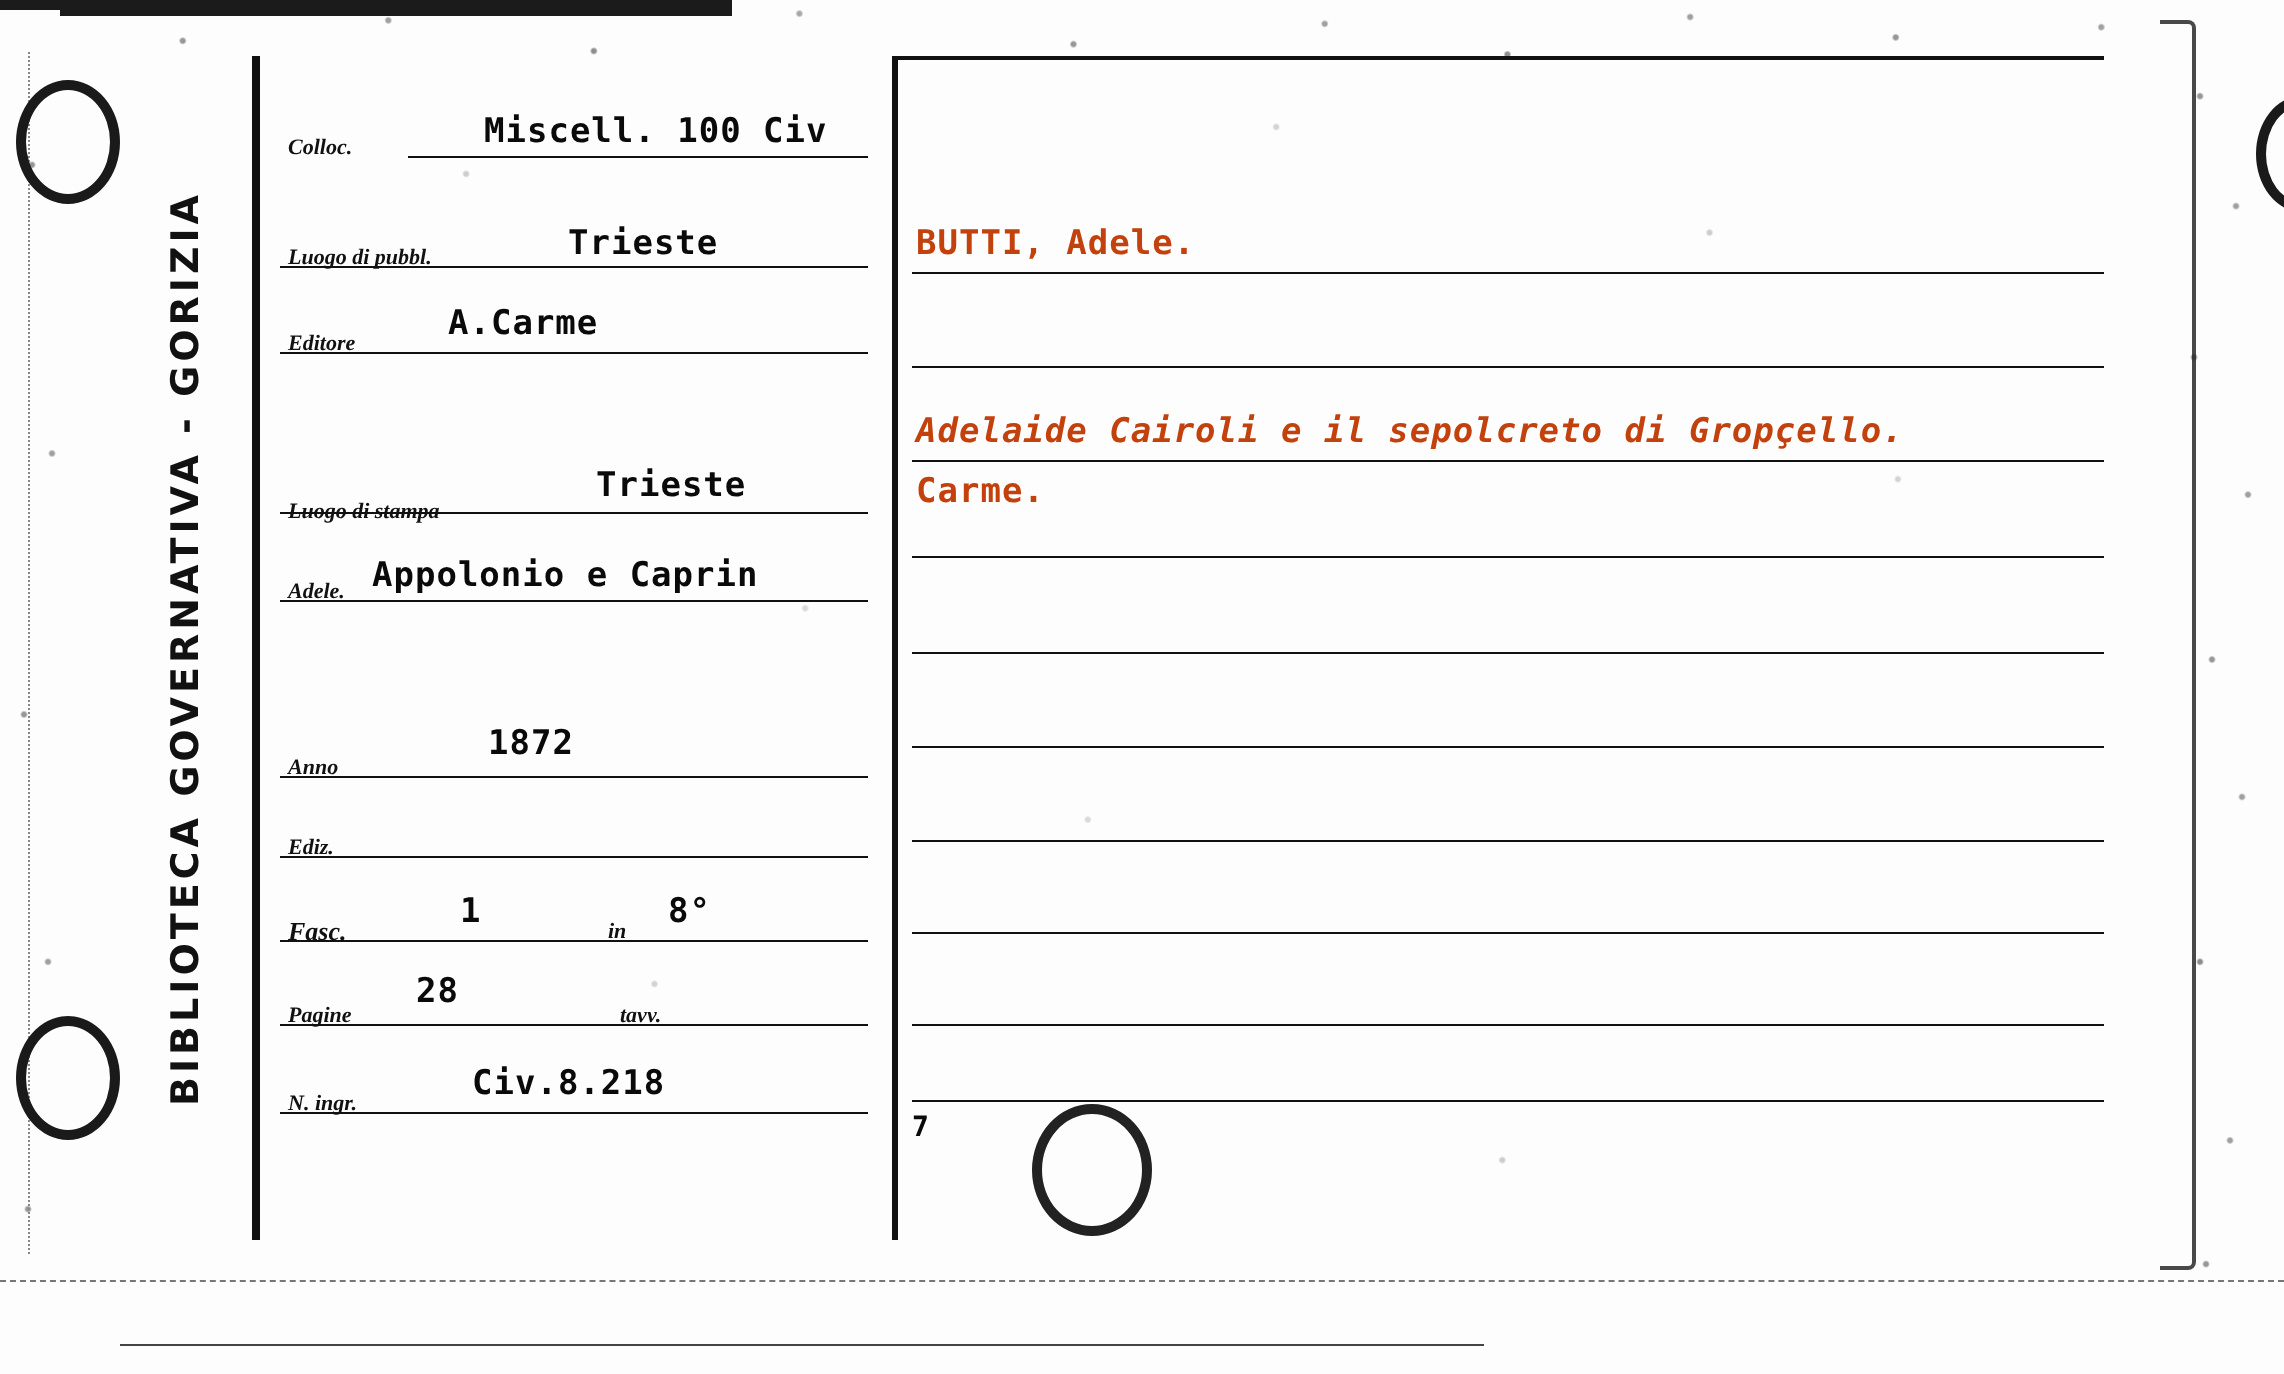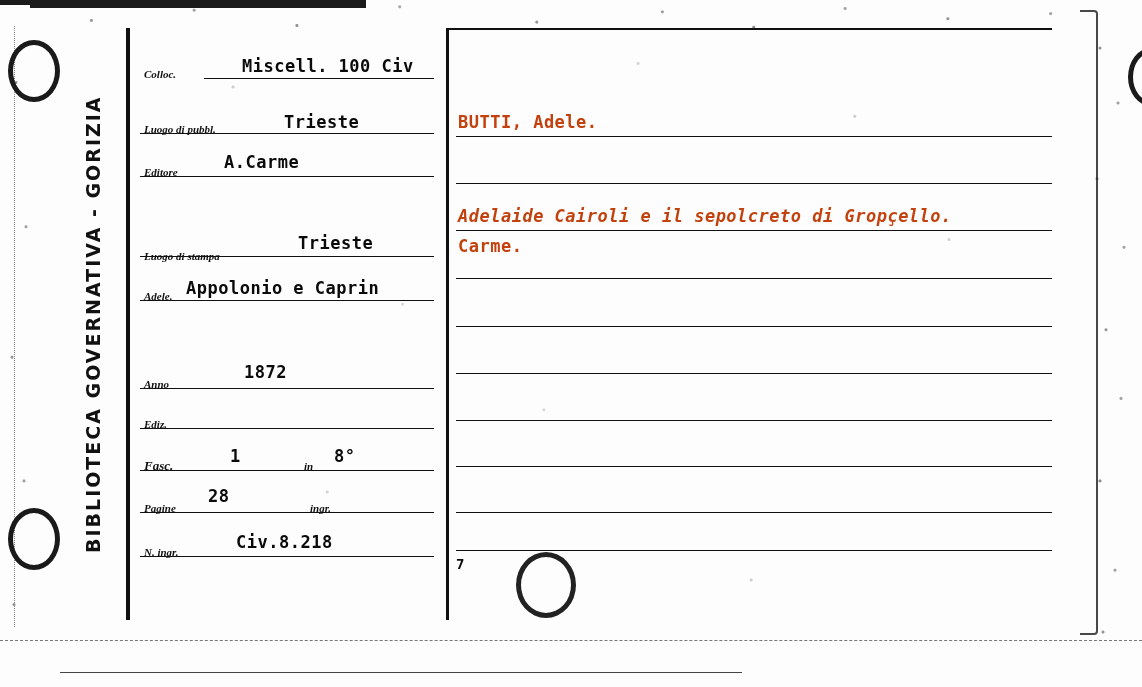--- a/index.html
+++ b/index.html
@@ -306,21 +306,21 @@
 
     <div class="lrow" style="top:442px;"></div>
     <div class="llabel" style="left:18px; top:430px; font-size:13px;">Fasc.</div>
     <div class="lvalue" style="left:104px; top:418px;">1</div>
     <div class="llabel" style="left:178px; top:432px;">in</div>
     <div class="lvalue" style="left:208px; top:418px;">8°</div>
 
     <div class="lrow" style="top:484px;"></div>
     <div class="llabel" style="left:18px; top:474px;">Pagine</div>
     <div class="lvalue" style="left:82px; top:458px;">28</div>
-    <div class="llabel" style="left:184px; top:474px;">ingr.</div>
+    <div class="llabel" style="left:184px; top:474px;">tavv.</div>
     <div class="lvalue" style="left:222px; top:462px;"></div>
 
     <div class="lrow" style="top:528px;"></div>
     <div class="llabel" style="left:18px; top:518px;">N. ingr.</div>
     <div class="lvalue" style="left:110px; top:504px;">Civ.8.218</div>
 
     <div class="rvalue" style="top:84px;">BUTTI, Adele.</div>
     <div class="rrow" style="top:108px;"></div>
 
     <div class="rrow" style="top:155px;"></div>

